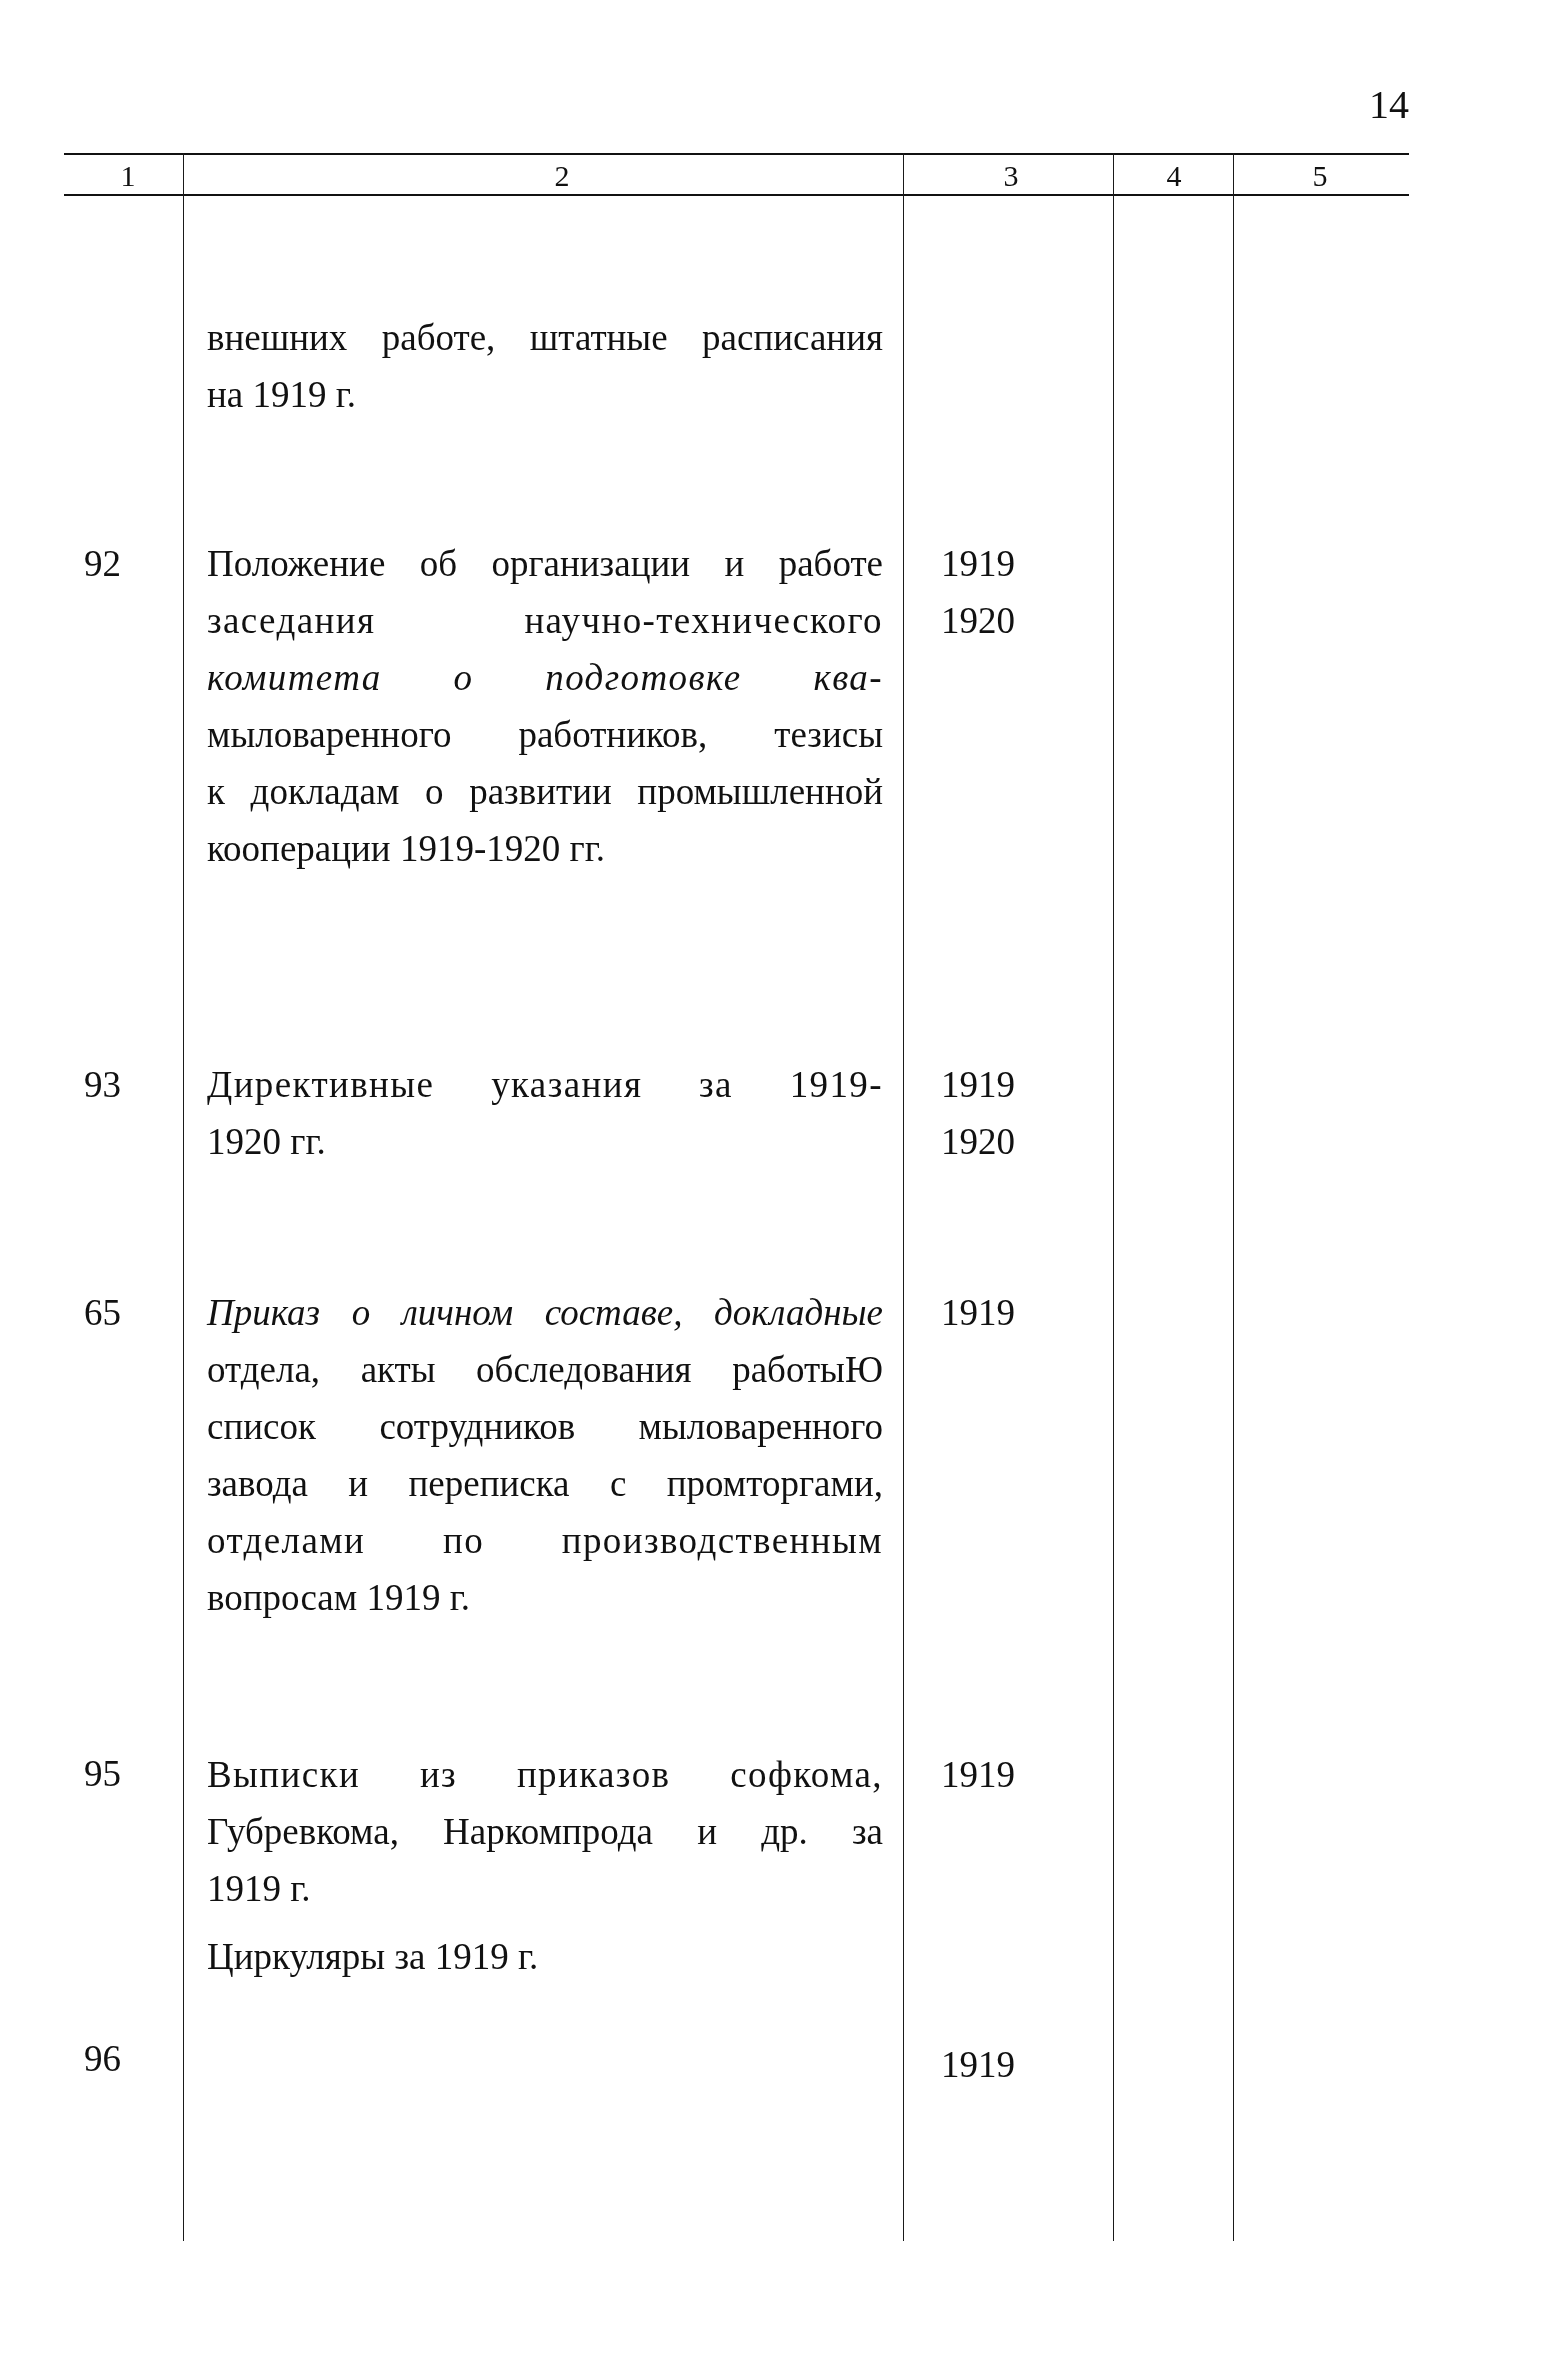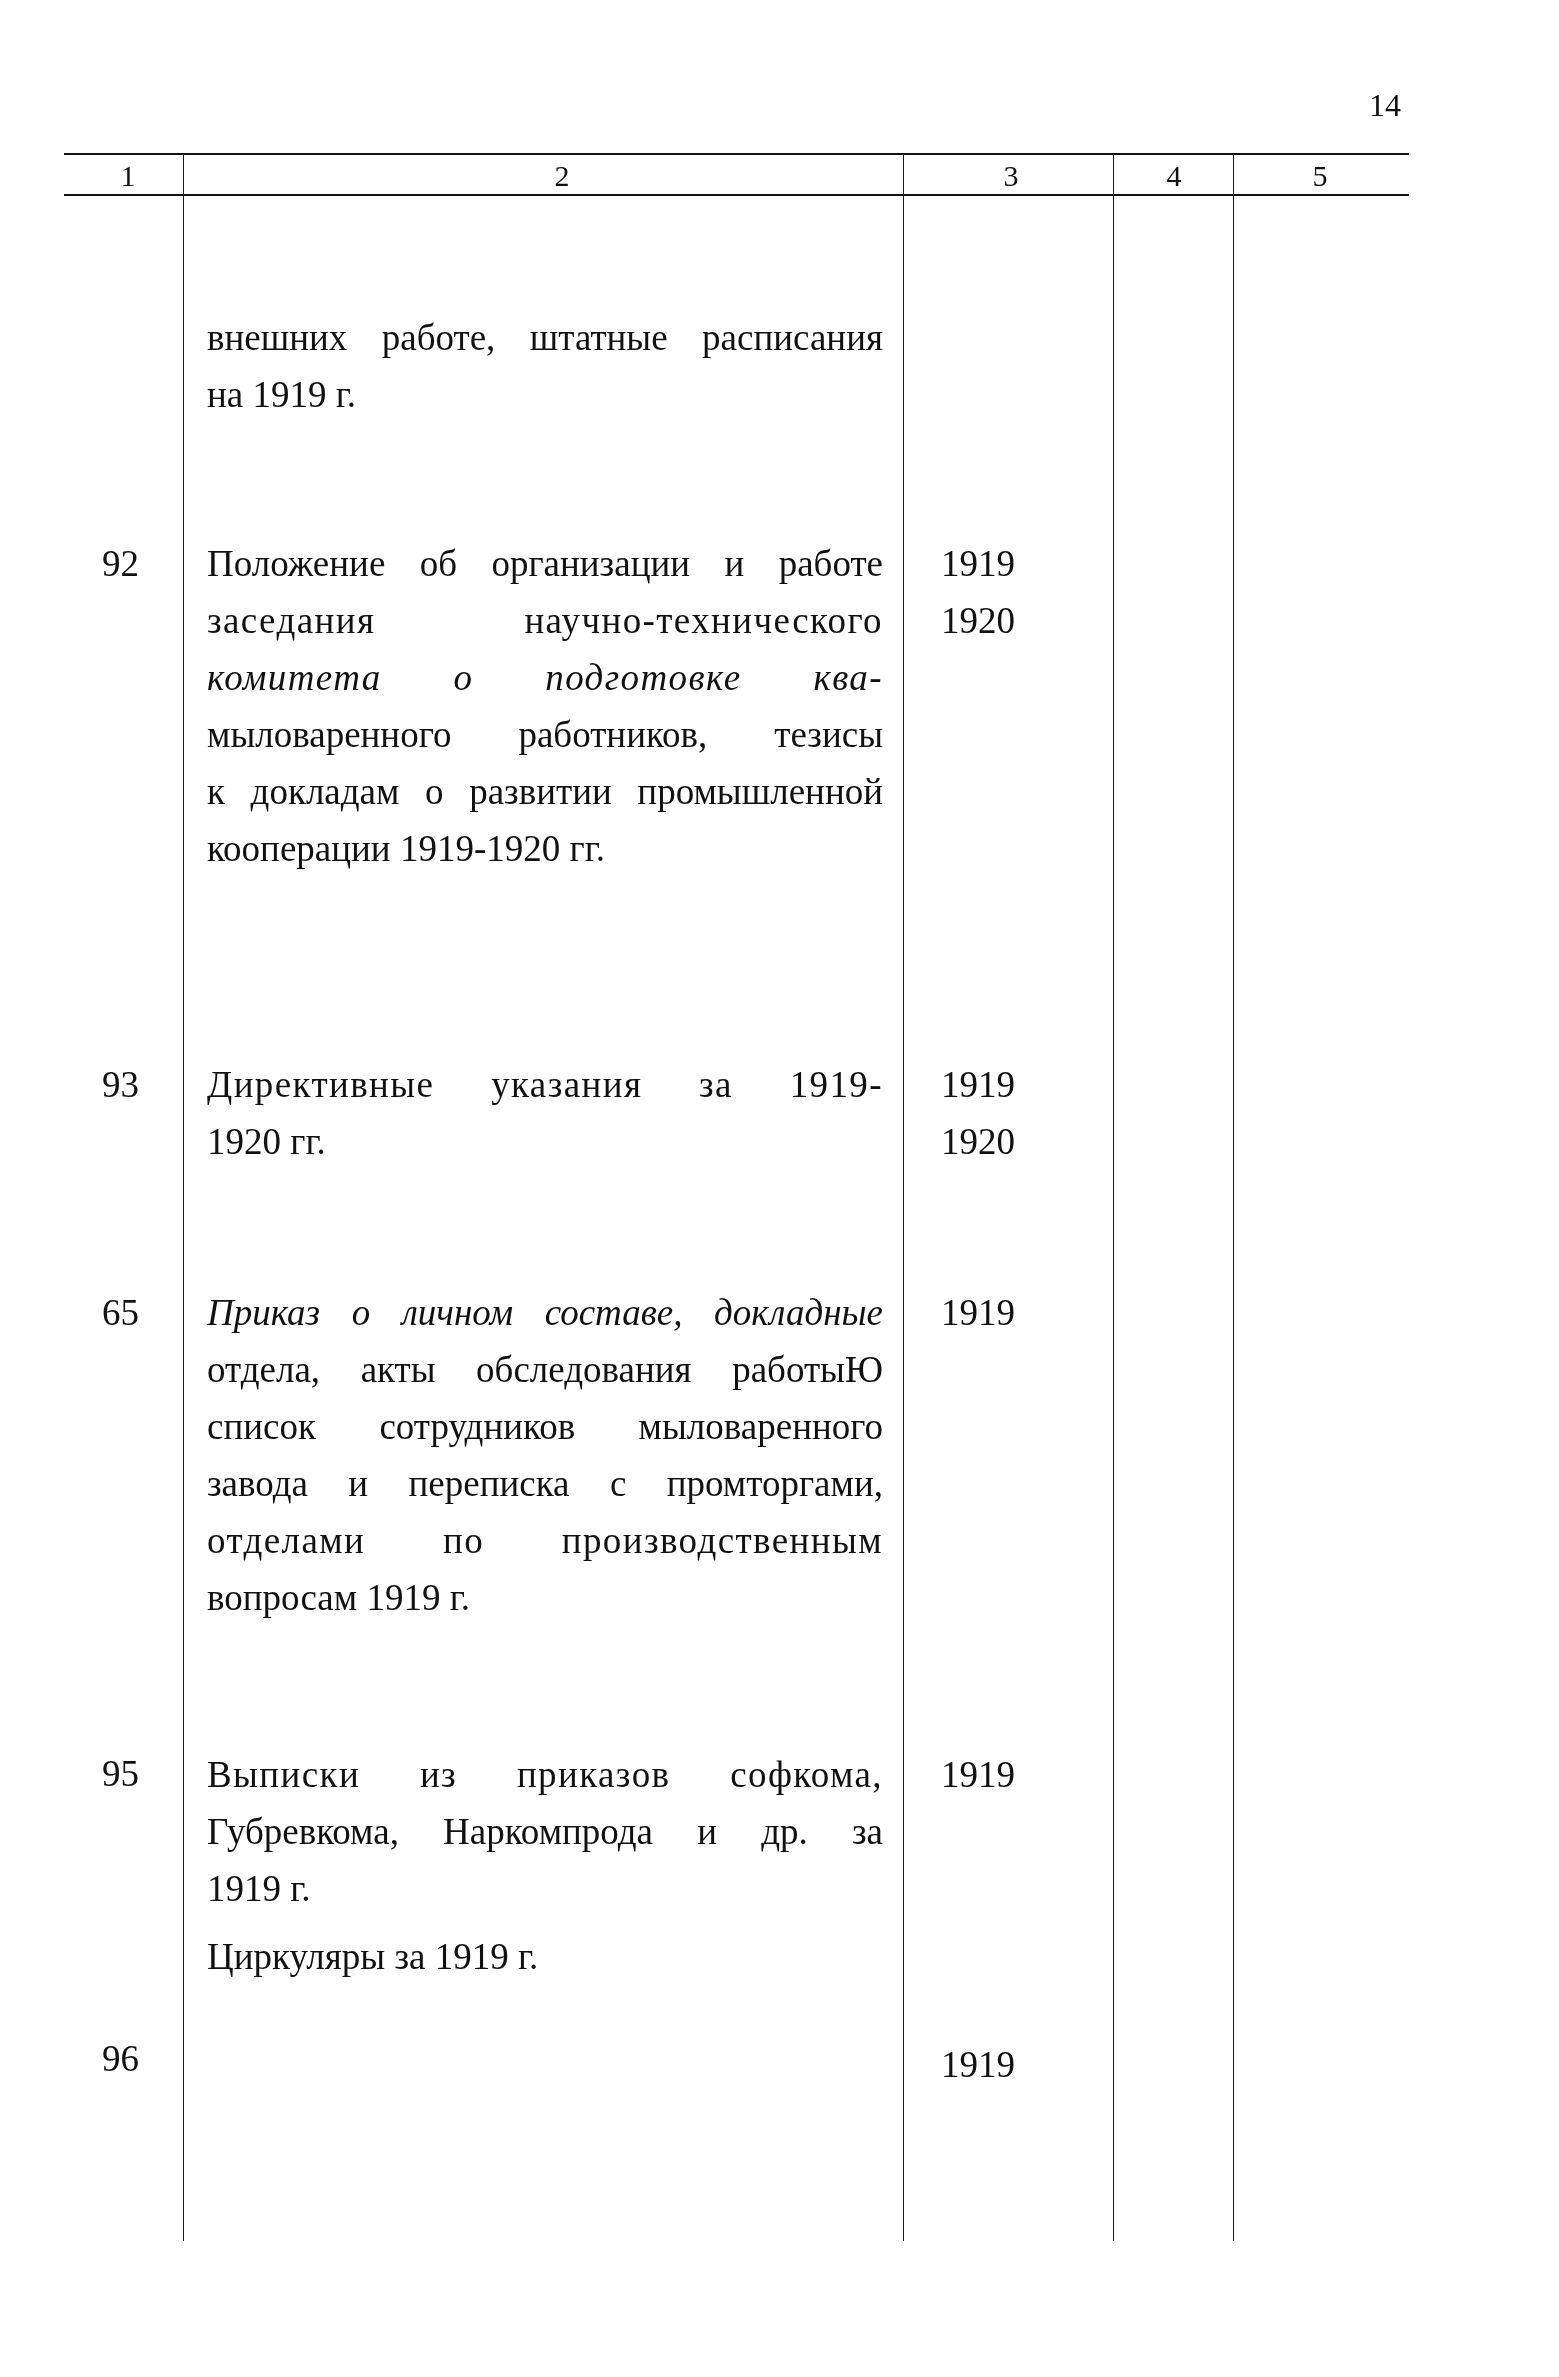--- a/index.html
+++ b/index.html
@@ -3,32 +3,32 @@
 <meta charset="utf-8">
 <style>
   html, body { margin: 0; padding: 0; background: #ffffff; }
   body {
     width: 1559px; height: 2377px; position: relative; overflow: hidden;
     font-family: "Liberation Serif", "DejaVu Serif", serif;
     color: #111111;
   }
   .page-num {
     position: absolute; left: 1369px; top: 88px;
-    font-size: 32px; line-height: 34px;
+    font-size: 40px; line-height: 34px;
   }
   .hline { position: absolute; left: 64px; width: 1345px; background: #111; }
   .hline.top { top: 153px; height: 2.1px; }
   .hline.hdr { top: 194px; height: 2.1px; }
   .vline { position: absolute; top: 153px; width: 1.4px; height: 2088px; background: #1a1a1a; }
   .hdr-label {
     position: absolute; top: 160px; font-size: 30px; line-height: 32px;
     transform: translateX(-50%); text-align: center;
   }
   .rownum {
-    position: absolute; left: 102px; font-size: 37px; line-height: 41px; text-align: center;
+    position: absolute; left: 84px; font-size: 37px; line-height: 41px; text-align: center;
   }
   .desc {
     position: absolute; left: 207px; width: 676px;
     font-size: 37px; line-height: 57px;
     text-align: justify; text-align-last: left;
   }
   .desc .line { display: block; text-align: justify; text-align-last: justify; white-space: nowrap; }
   .desc .line.last { text-align-last: left; }
   .desc .line.spaced { letter-spacing: 1.4px; }
   .it { font-style: italic; }

